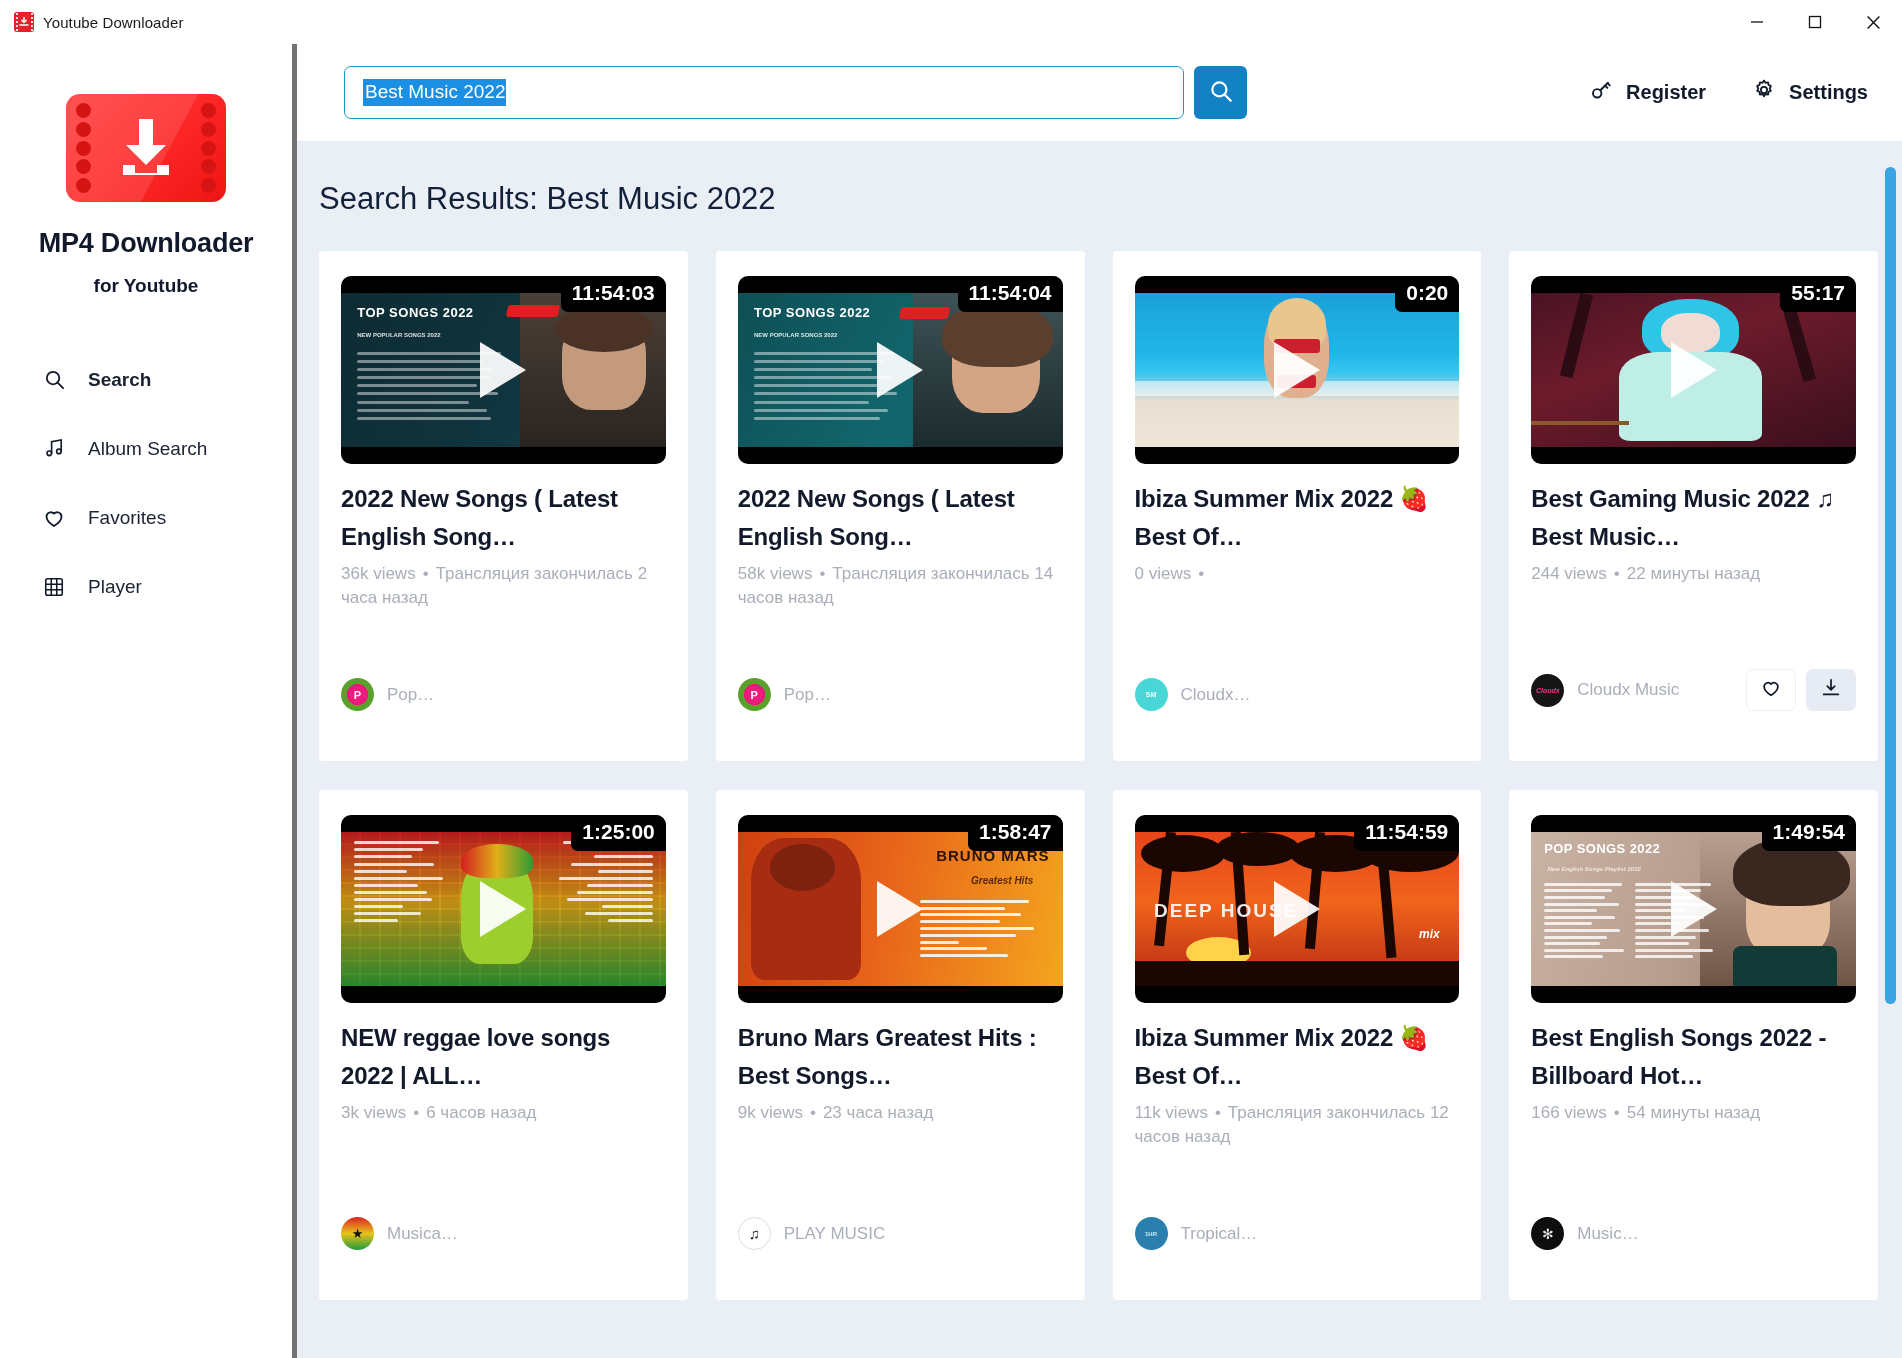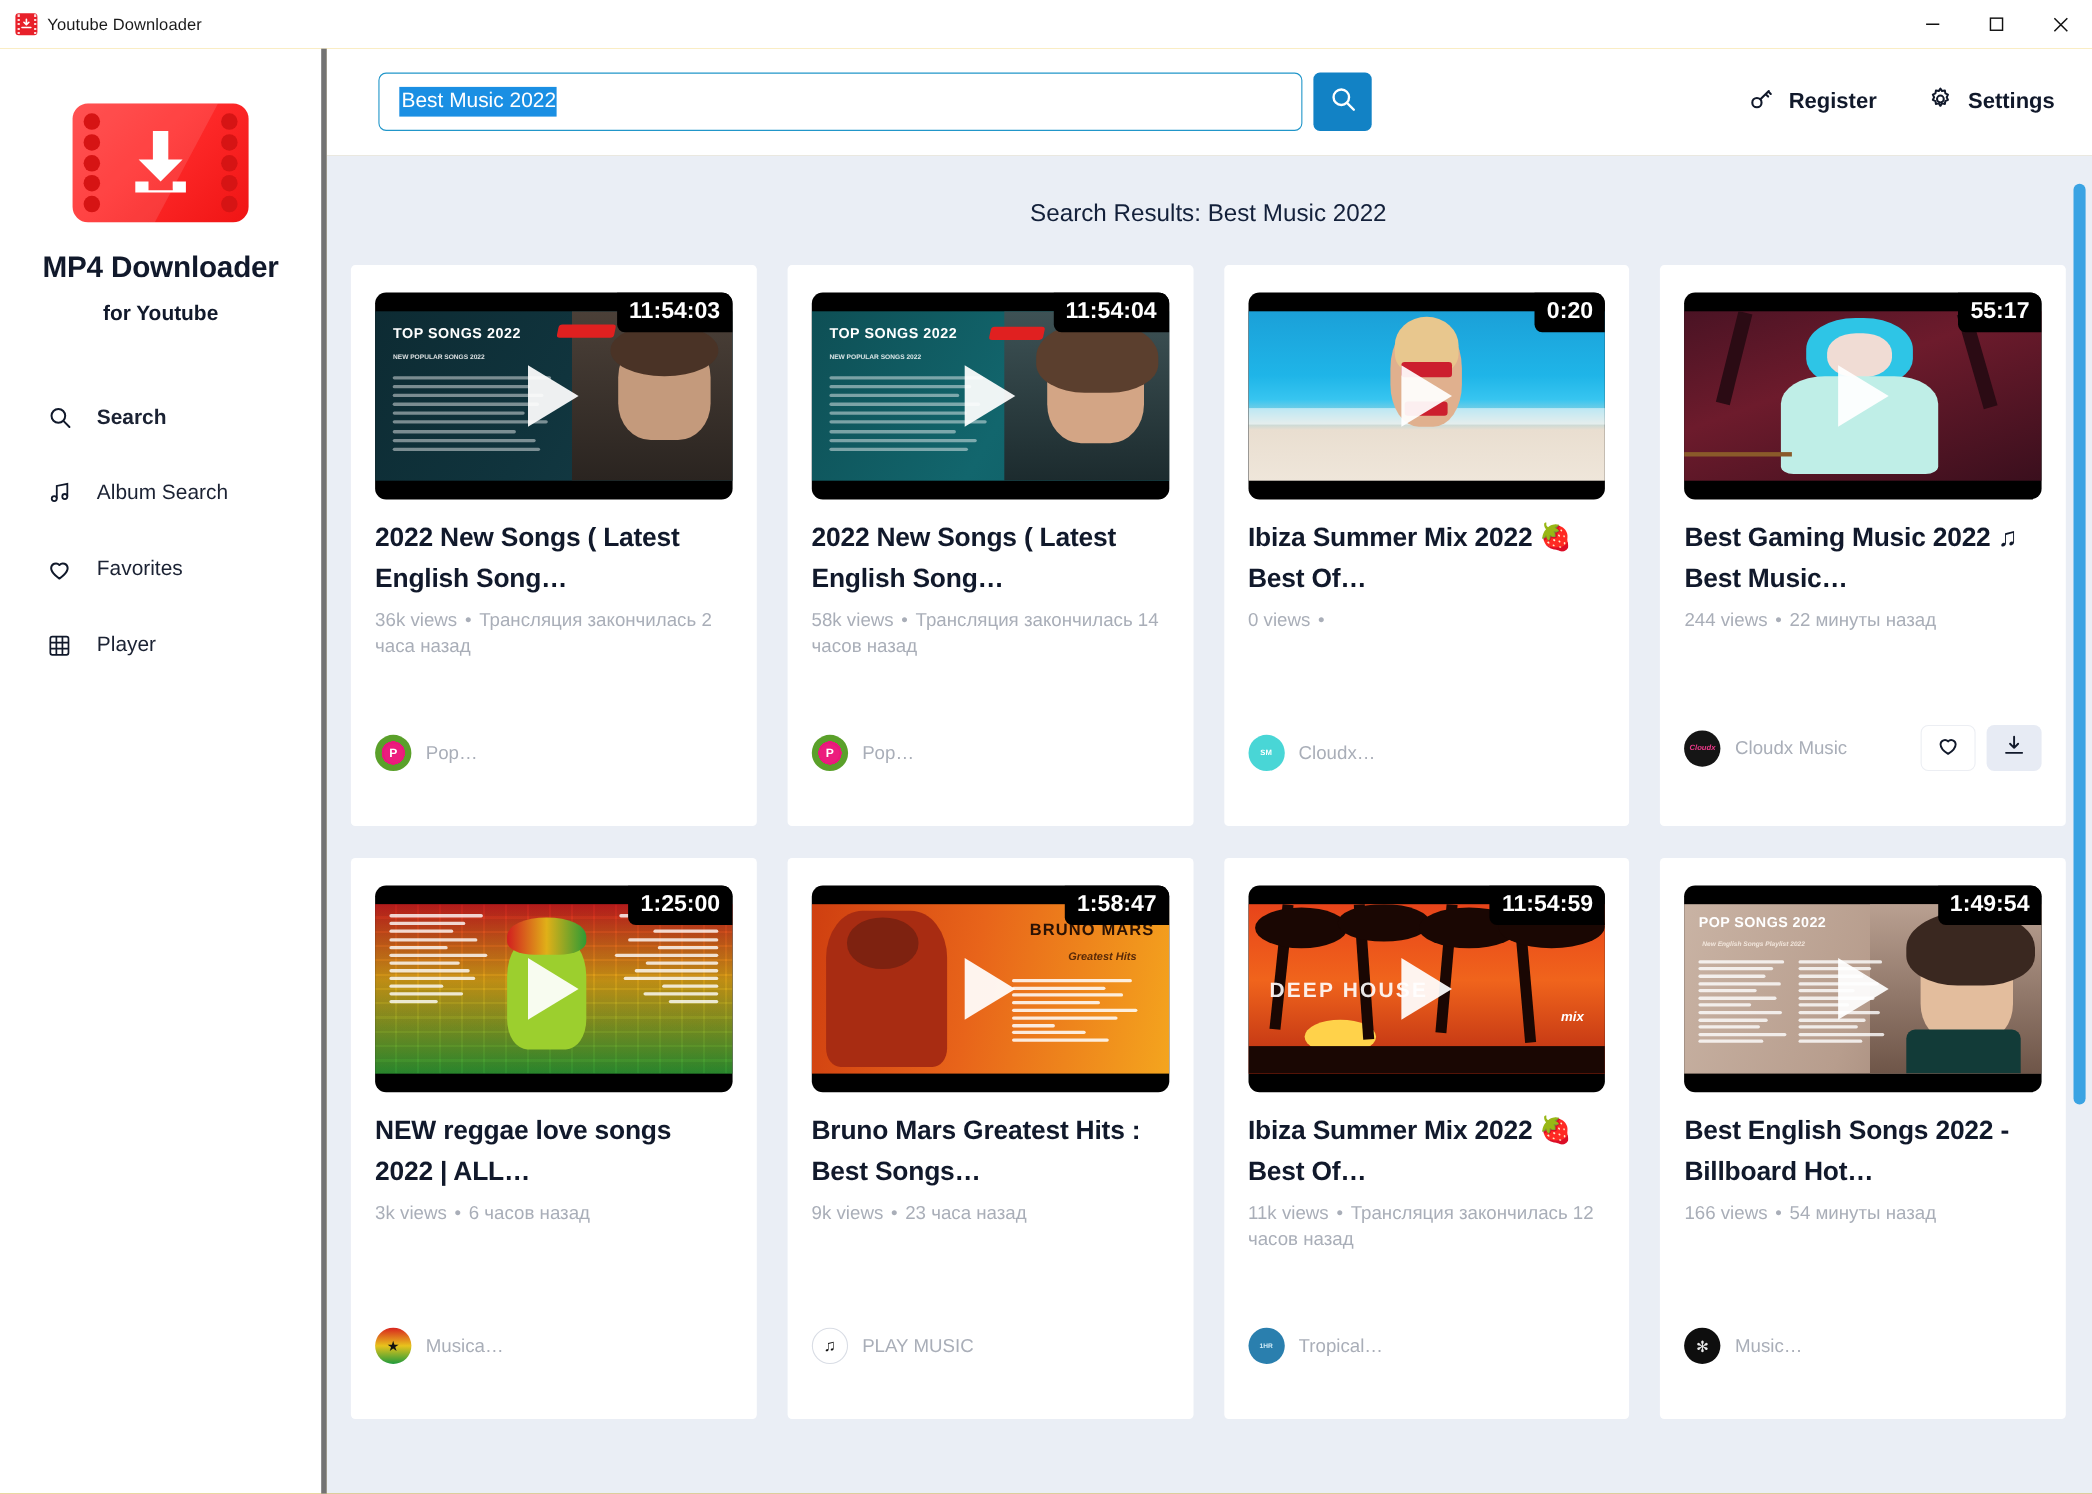--- a/index.html
+++ b/index.html
@@ -4,21 +4,21 @@
 <style>
   * { box-sizing: border-box; margin: 0; padding: 0; }
   html, body {
     width: 1902px; height: 1358px;
     font-family: "Liberation Sans", sans-serif;
     background: #3a3a3a;
     overflow: hidden;
   }
   .window {
     position: absolute; inset: 0;
-    background: #eab308;
+    background: #5eead4;
     display: flex; flex-direction: column;
     overflow: hidden;
   }
   
   .titlebar {
     height: 44px; min-height: 44px;
     background: #ffffff;
     display: flex; align-items: center;
     position: relative; z-index: 5;
   }
@@ -137,22 +137,22 @@
 
   
   .results {
     flex: 1; min-height: 0;
     background: #eaeef5;
     overflow: hidden;
     position: relative;
     padding: 0 24px 0 22px;
   }
   .results-title {
-    text-align: center;
-    font-size: 22px; color: #13203a; font-weight: normal;
+    text-align: left;
+    font-size: 31px; color: #13203a; font-weight: normal;
     padding: 40px 0 34px;
   }
   .grid {
     display: grid;
     grid-template-columns: repeat(4, 1fr);
     gap: 29px 28px;
   }
   .card {
     background: #ffffff;
     border-radius: 4px;

